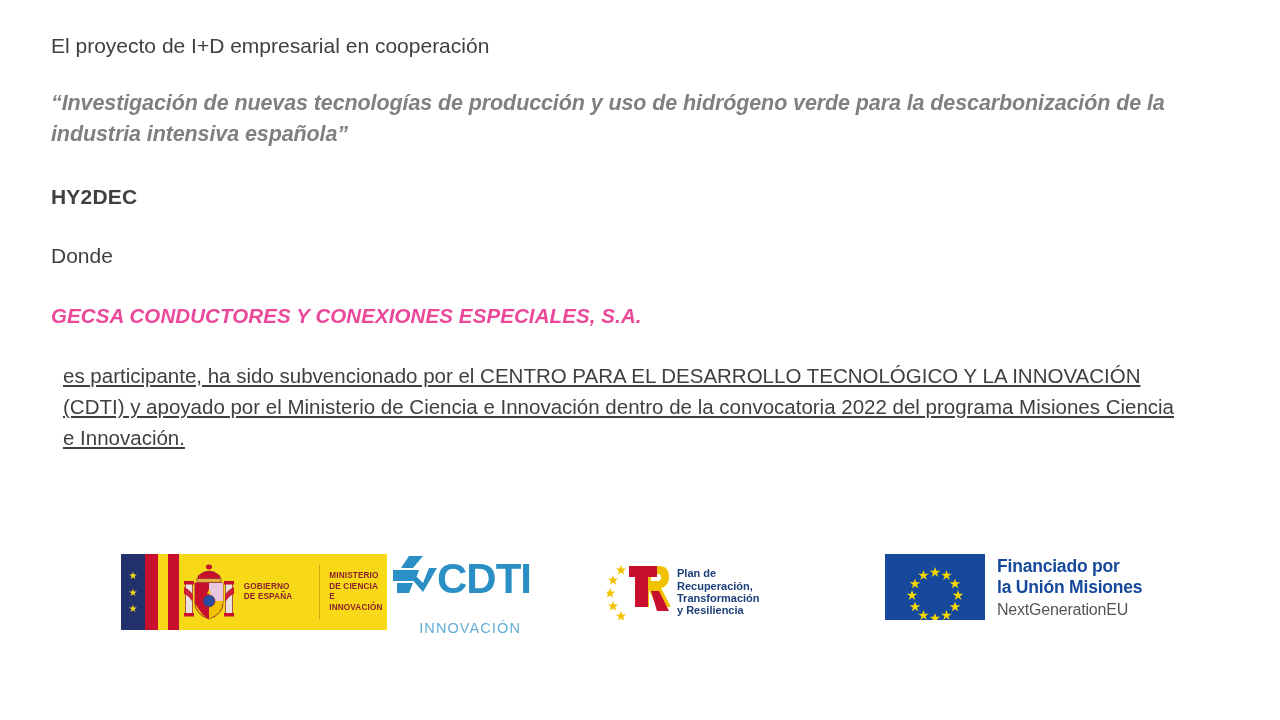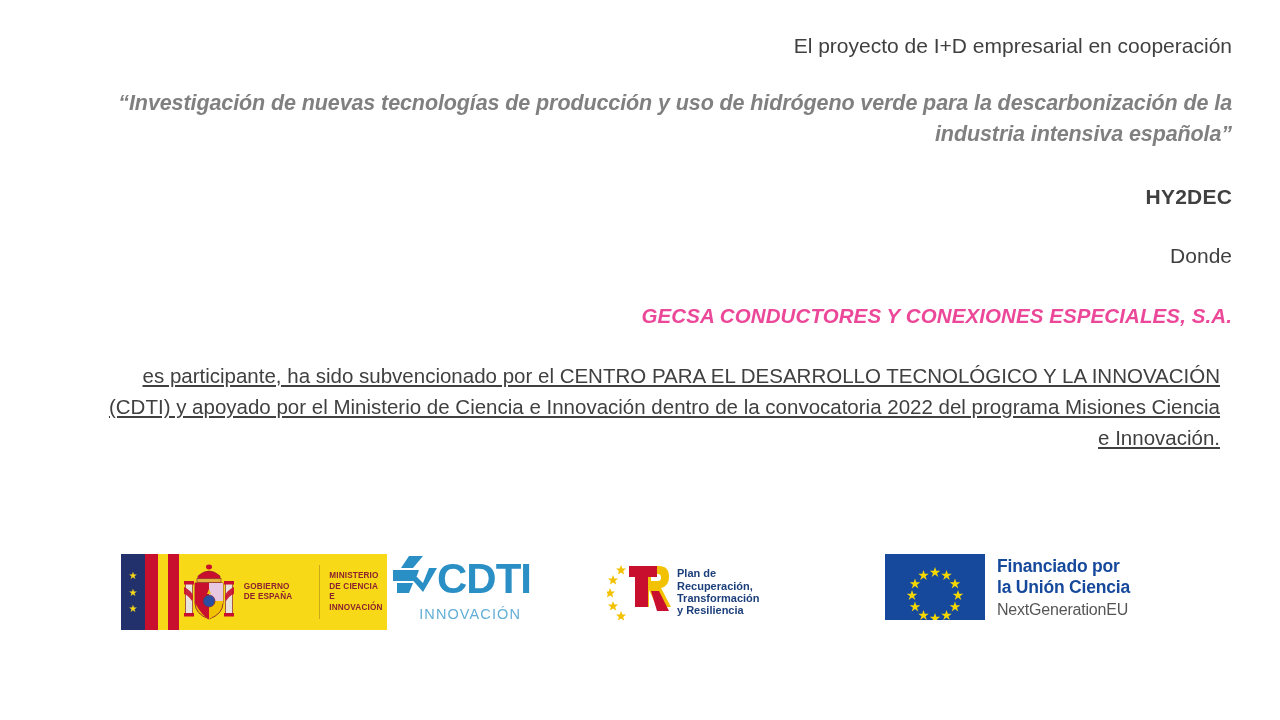--- a/index.html
+++ b/index.html
@@ -18,24 +18,24 @@
   .slide {
     position: relative;
     width: 1280px;
     height: 720px;
     background: #ffffff;
   }
 
   
   .text-block {
     position: absolute;
-    left: 80px;
+    left: 51px;
     top: 26px;
     width: 1152px;
-    text-align: right;
+    text-align: left;
   }
   .line {
     color: #404040;
     font-size: 21px;
     line-height: 30px;
     margin: 0;
   }
   .line-intro {
     margin: 0 0 0 0;
     padding-top: 5px;
@@ -178,21 +178,21 @@
     letter-spacing: -1px;
     line-height: 44px;
     font-family: "Liberation Sans", sans-serif;
   }
   .cdti-sub {
     color: #62aed6;
     font-size: 14.5px;
     letter-spacing: 1.1px;
     text-align: right;
     padding-right: 2px;
-    margin-top: 2px;
+    margin-top: 16px;
   }
 
   
   .prtr {
     left: 607px;
     top: 8px;
     width: 170px;
     height: 72px;
     display: flex;
     align-items: center;
@@ -369,19 +369,19 @@
             <polygon points="38.5,56 39.8,59.8 43.8,59.8 40.5,62.2 41.8,66 38.5,63.6 35.2,66 36.5,62.2 33.2,59.8 37.2,59.8"></polygon>
             <polygon points="30,47.5 31.3,51.3 35.3,51.3 32,53.7 33.3,57.5 30,55.1 26.7,57.5 28,53.7 24.7,51.3 28.7,51.3"></polygon>
             <polygon points="27,36 28.3,39.8 32.3,39.8 29,42.2 30.3,46 27,43.6 23.7,46 25,42.2 21.7,39.8 25.7,39.8"></polygon>
             <polygon points="30,24.5 31.3,28.3 35.3,28.3 32,30.7 33.3,34.5 30,32.1 26.7,34.5 28,30.7 24.7,28.3 28.7,28.3"></polygon>
             <polygon points="38.5,16 39.8,19.8 43.8,19.8 40.5,22.2 41.8,26 38.5,23.6 35.2,26 36.5,22.2 33.2,19.8 37.2,19.8"></polygon>
           </g>
         </svg>
       </div>
       <div class="eu-txt">
         <div class="eu-t1">Financiado por</div>
-        <div class="eu-t1">la Unión Ciencia</div>
+        <div class="eu-t1">la Unión Misiones</div>
         <div class="eu-t2">NextGenerationEU</div>
       </div>
     </div>
 
   </div>
 </div>
 
 </body></html>

